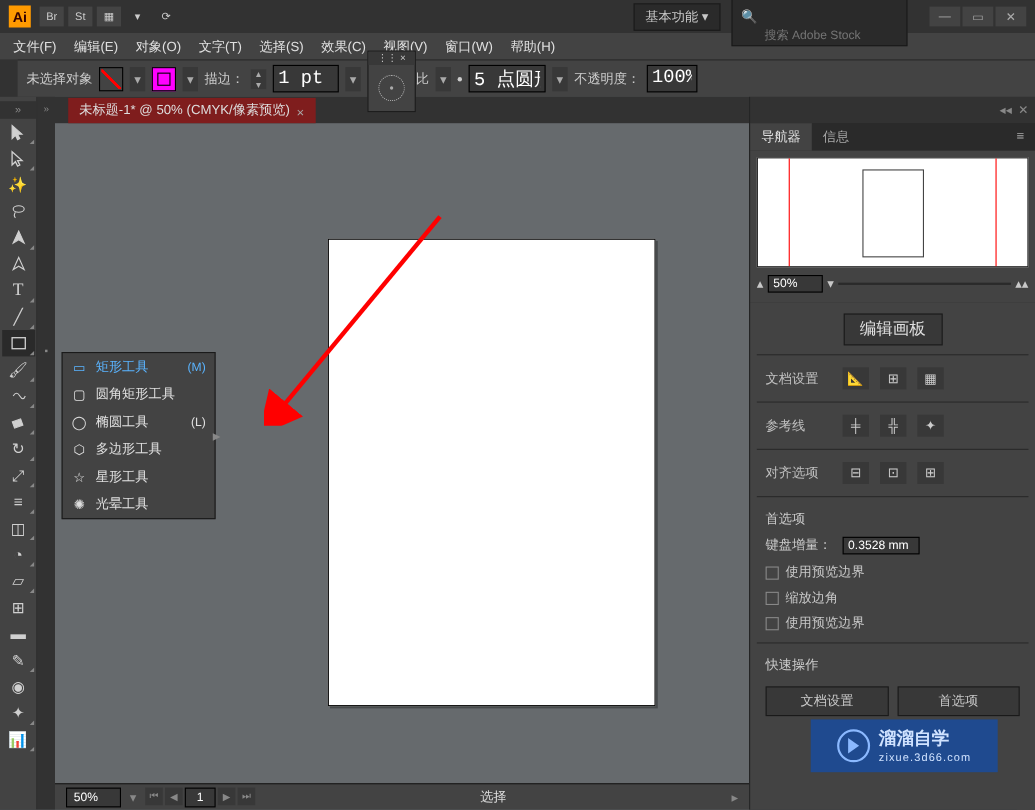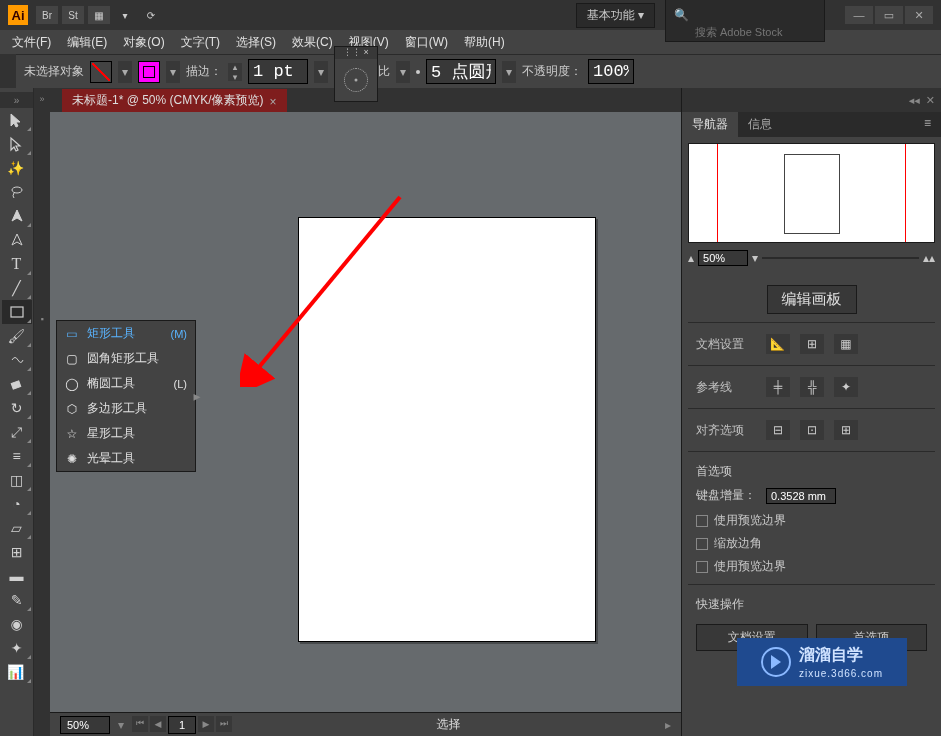--- a/index.html
+++ b/index.html
@@ -97,21 +97,21 @@
 .btn-half { flex: 1; background: #383838; border: 1px solid #1a1a1a; padding: 4px 0; text-align: center; font-size: 12px; }
 
 
 .statusbar { height: 24px; background: #434343; display: flex; align-items: center; padding: 0 10px; gap: 8px; border-top: 1px solid #1a1a1a; font-size: 12px; }
 .status-dd { background: #383838; border: 1px solid #000; padding: 2px 6px; color: #fff; font-size: 11px; }
 .status-center { flex: 1; text-align: center; color: #ddd; }
 .pager { display: flex; gap: 2px; }
 .pg-btn { width: 16px; height: 16px; background: #383838; display: flex; align-items: center; justify-content: center; font-size: 9px; color: #888; }
 
 
-.watermark { position: absolute; right: 34px; bottom: 50px; width: 170px; height: 48px; background: #1f4a8f; display: flex; align-items: center; justify-content: center; gap: 8px; }
+.watermark { position: absolute; right: 34px; bottom: 34px; width: 170px; height: 48px; background: #1f4a8f; display: flex; align-items: center; justify-content: center; gap: 8px; }
 .wm-icon { width: 30px; height: 30px; border: 2px solid #8bb9ff; border-radius: 50%; position: relative; }
 .wm-icon::after { content: ''; position: absolute; left: 8px; top: 6px; width: 0; height: 0; border-left: 10px solid #8bb9ff; border-top: 7px solid transparent; border-bottom: 7px solid transparent; }
 .wm-text { color: #cfe2ff; font-size: 16px; font-weight: bold; }
 .wm-sub { color: #cfe2ff; font-size: 10px; letter-spacing: 1px; margin-top: 2px; text-align: center; }
 </style>
 </head>
 <body>
 
 <div class="titlebar">
   <div class="ai-logo">Ai</div>

